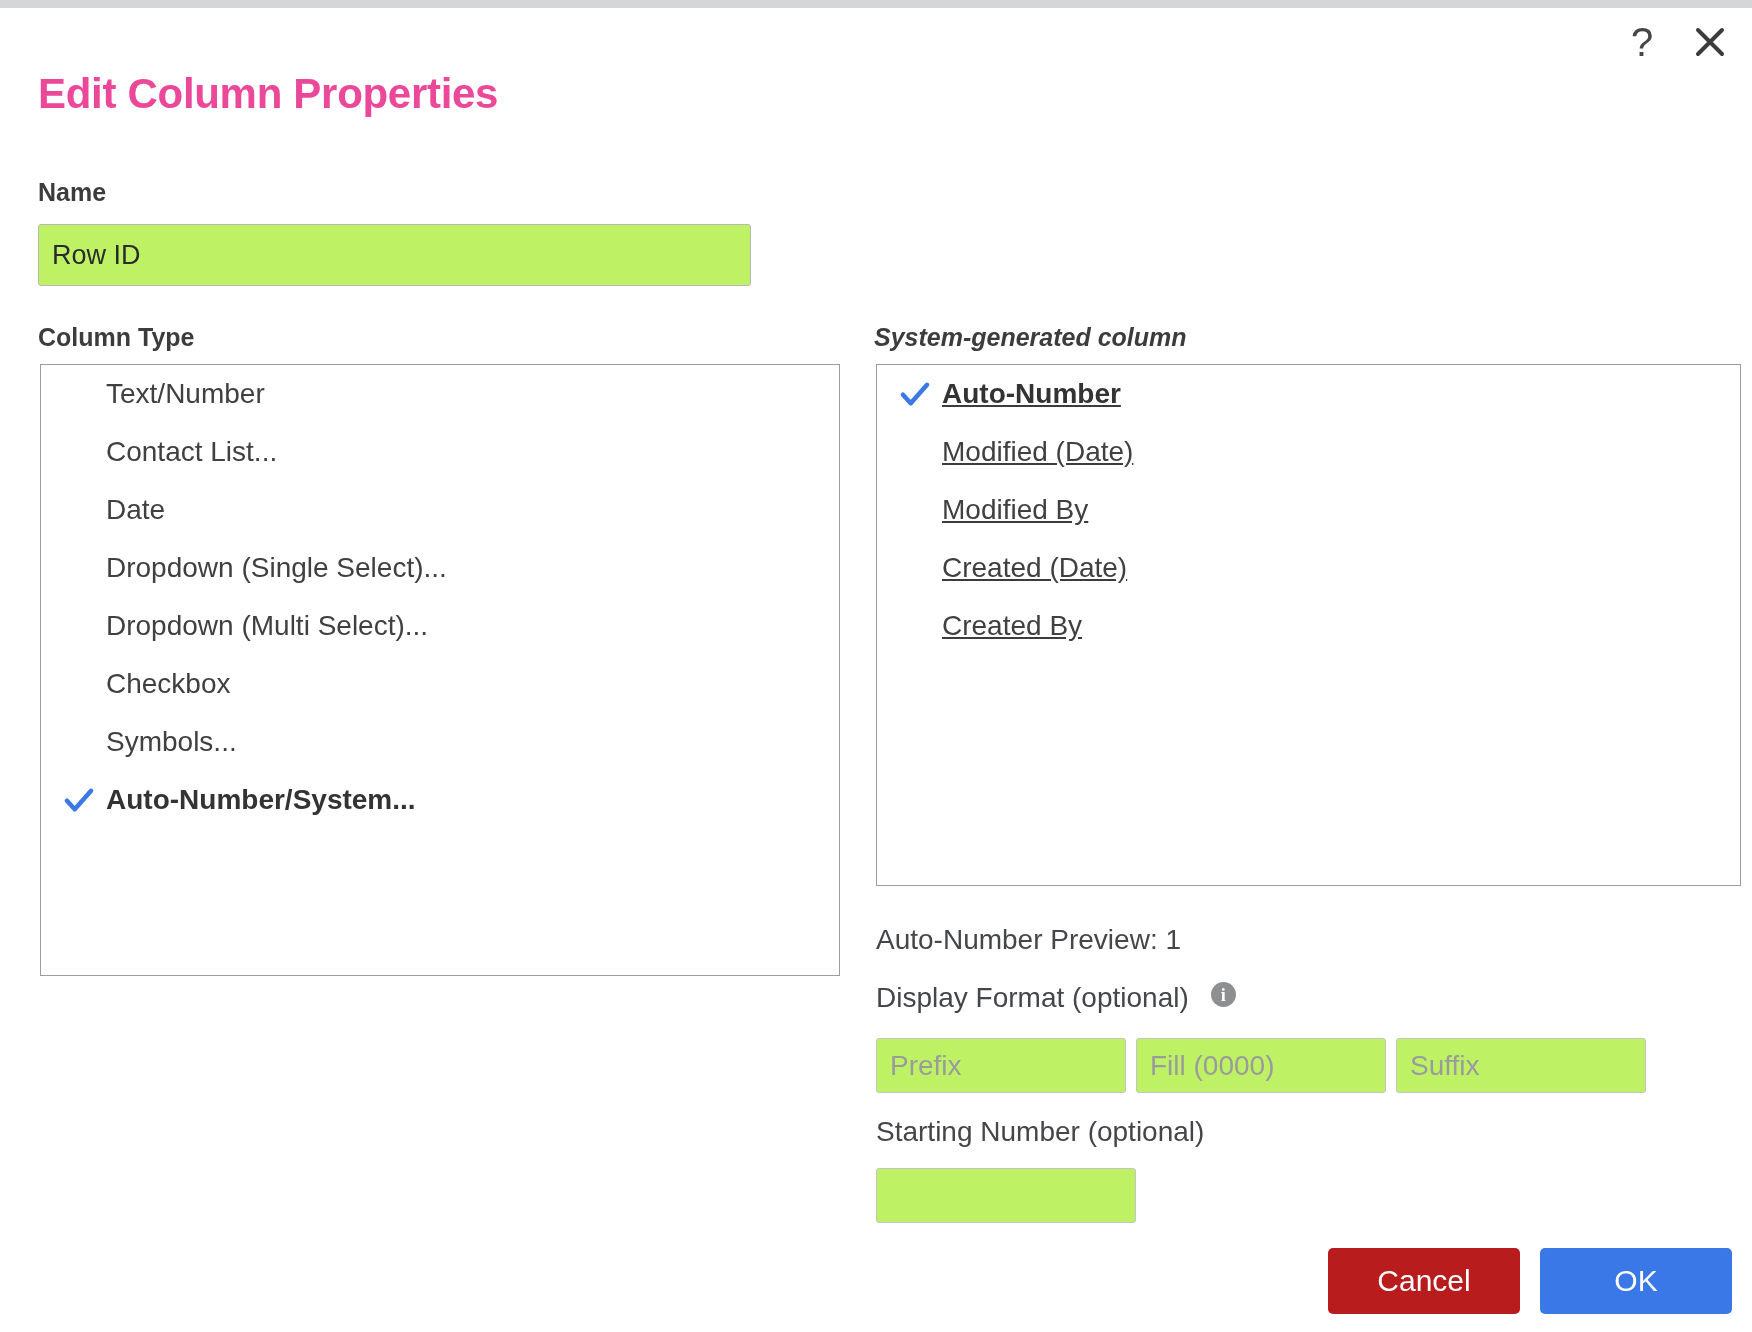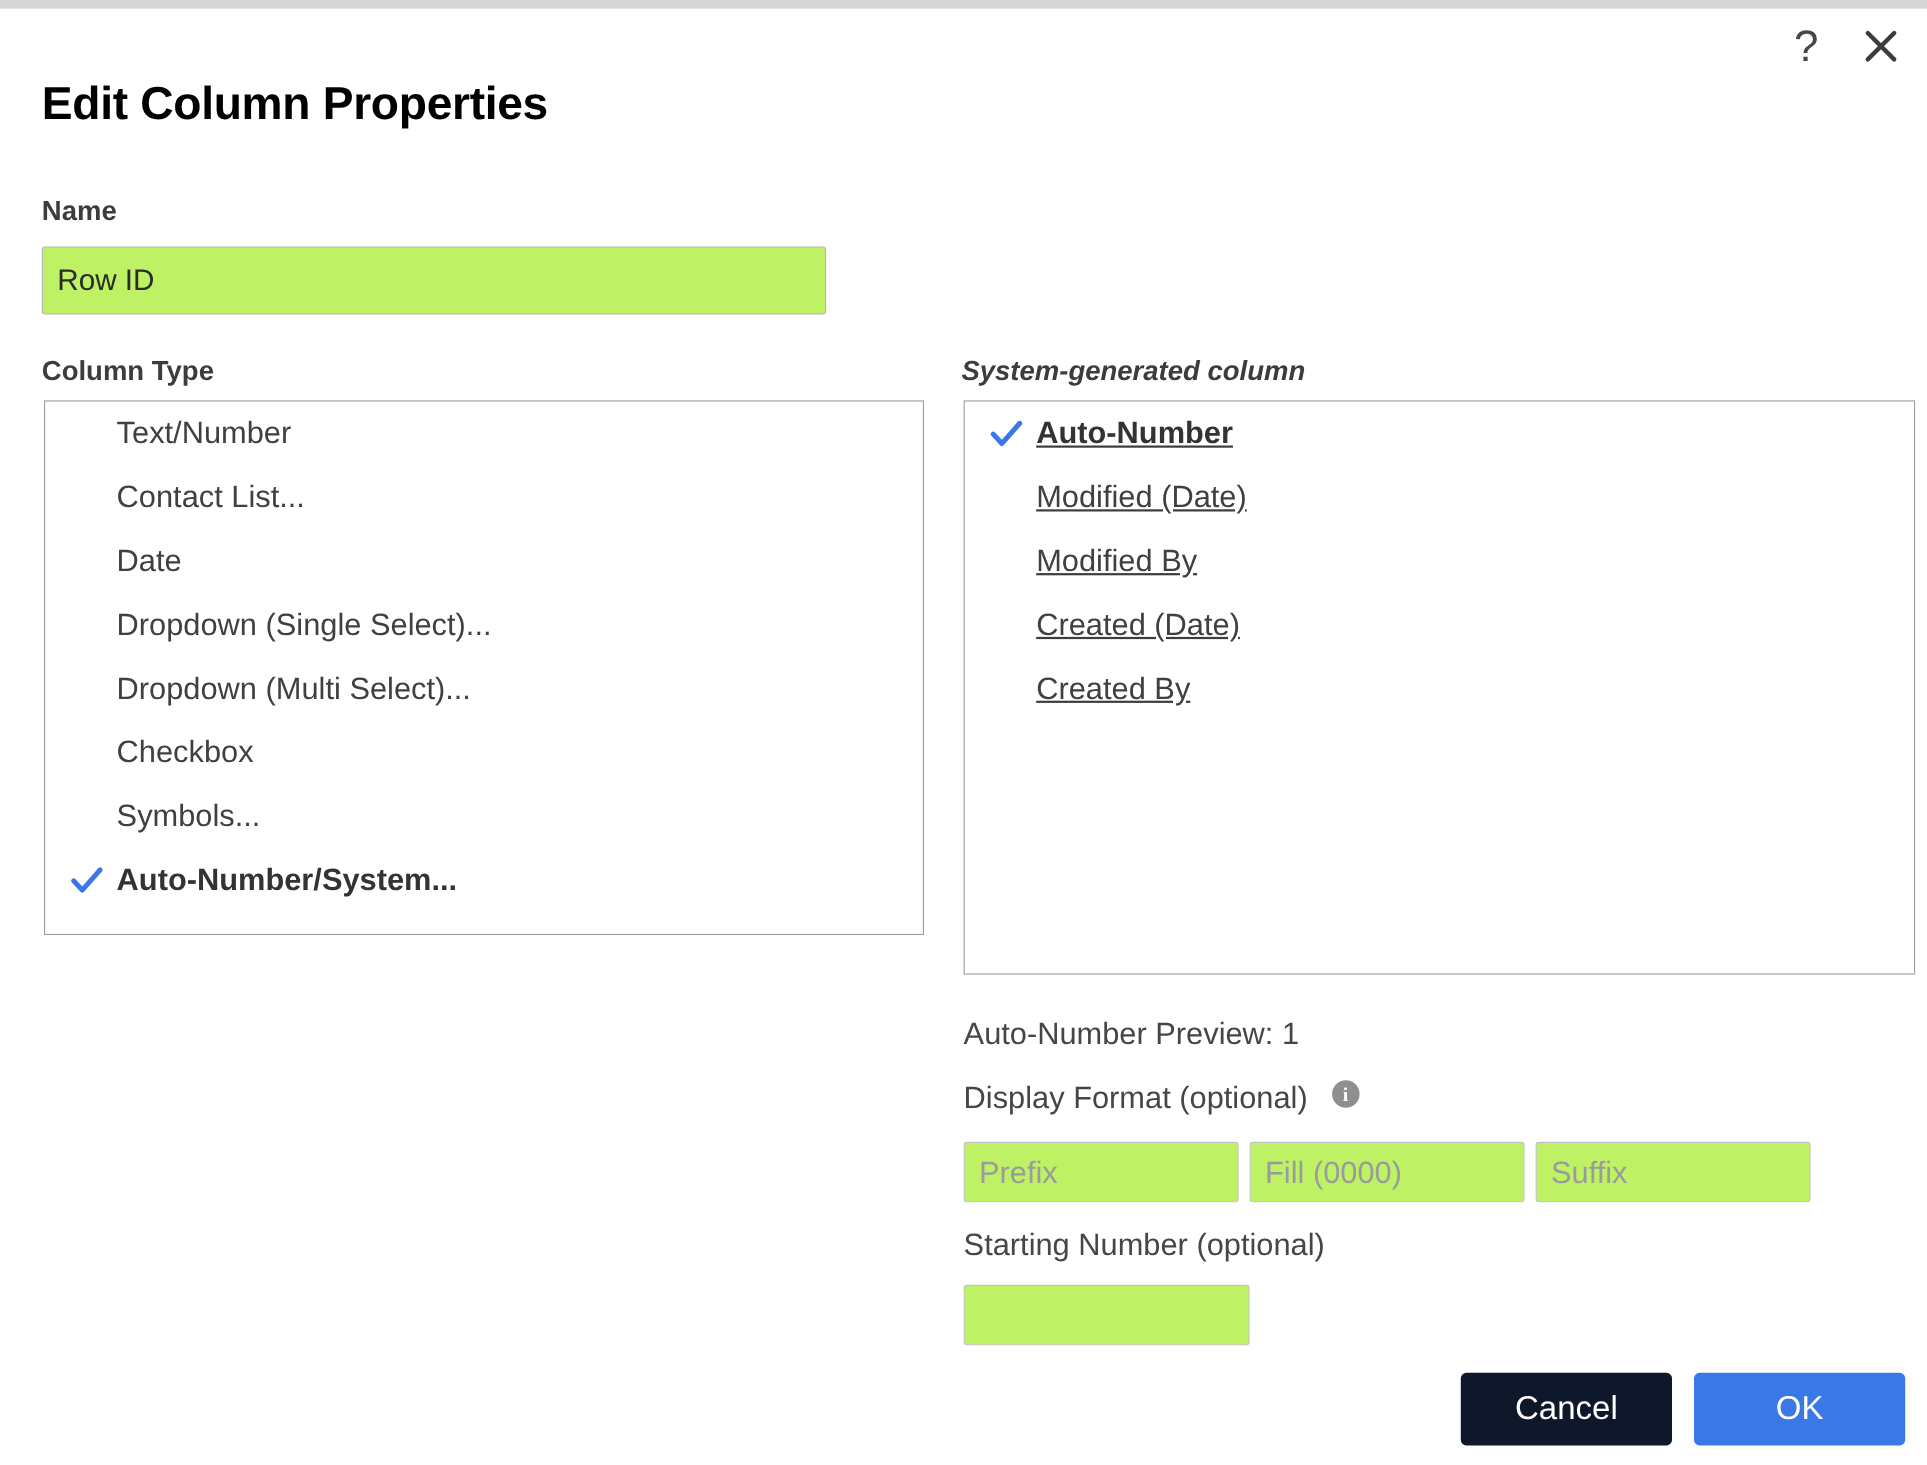--- a/index.html
+++ b/index.html
@@ -58,21 +58,21 @@
     font-family: "Liberation Sans", sans-serif;
   }
   .icon-btn.close svg { display: block; }
 
   .title {
     position: absolute;
     top: 62px;
     left: 38px;
     font-size: 42px;
     font-weight: bold;
-    color: #000000;
+    color: #ec4899;
     letter-spacing: -0.3px;
   }
 
   .field-label {
     font-size: 25px;
     font-weight: bold;
     color: #3c3c3c;
   }
 
   .name-label {
@@ -119,21 +119,21 @@
     position: absolute;
     box-sizing: border-box;
     border: 1px solid #9b9c9e;
     background: #ffffff;
     overflow: hidden;
   }
   .listbox.left {
     top: 356px;
     left: 40px;
     width: 800px;
-    height: 486px;
+    height: 612px;
   }
   .listbox.right {
     top: 356px;
     left: 876px;
     width: 865px;
     height: 522px;
     text-decoration: underline;
   }
 
   .list-item {
@@ -240,21 +240,21 @@
     border: none;
     border-radius: 5px;
     font-family: "Liberation Sans", sans-serif;
     font-size: 30px;
     color: #ffffff;
     cursor: pointer;
     display: flex;
     align-items: center;
     justify-content: center;
   }
-  .btn.cancel { background: #0f172a; }
+  .btn.cancel { background: #b91c1c; }
   .btn.ok { background: #3b78e7; }
 </style>
 </head>
 <body>
 
 <div class="top-strip"></div>
 
 <div class="dialog">
 
   <div class="win-controls">

